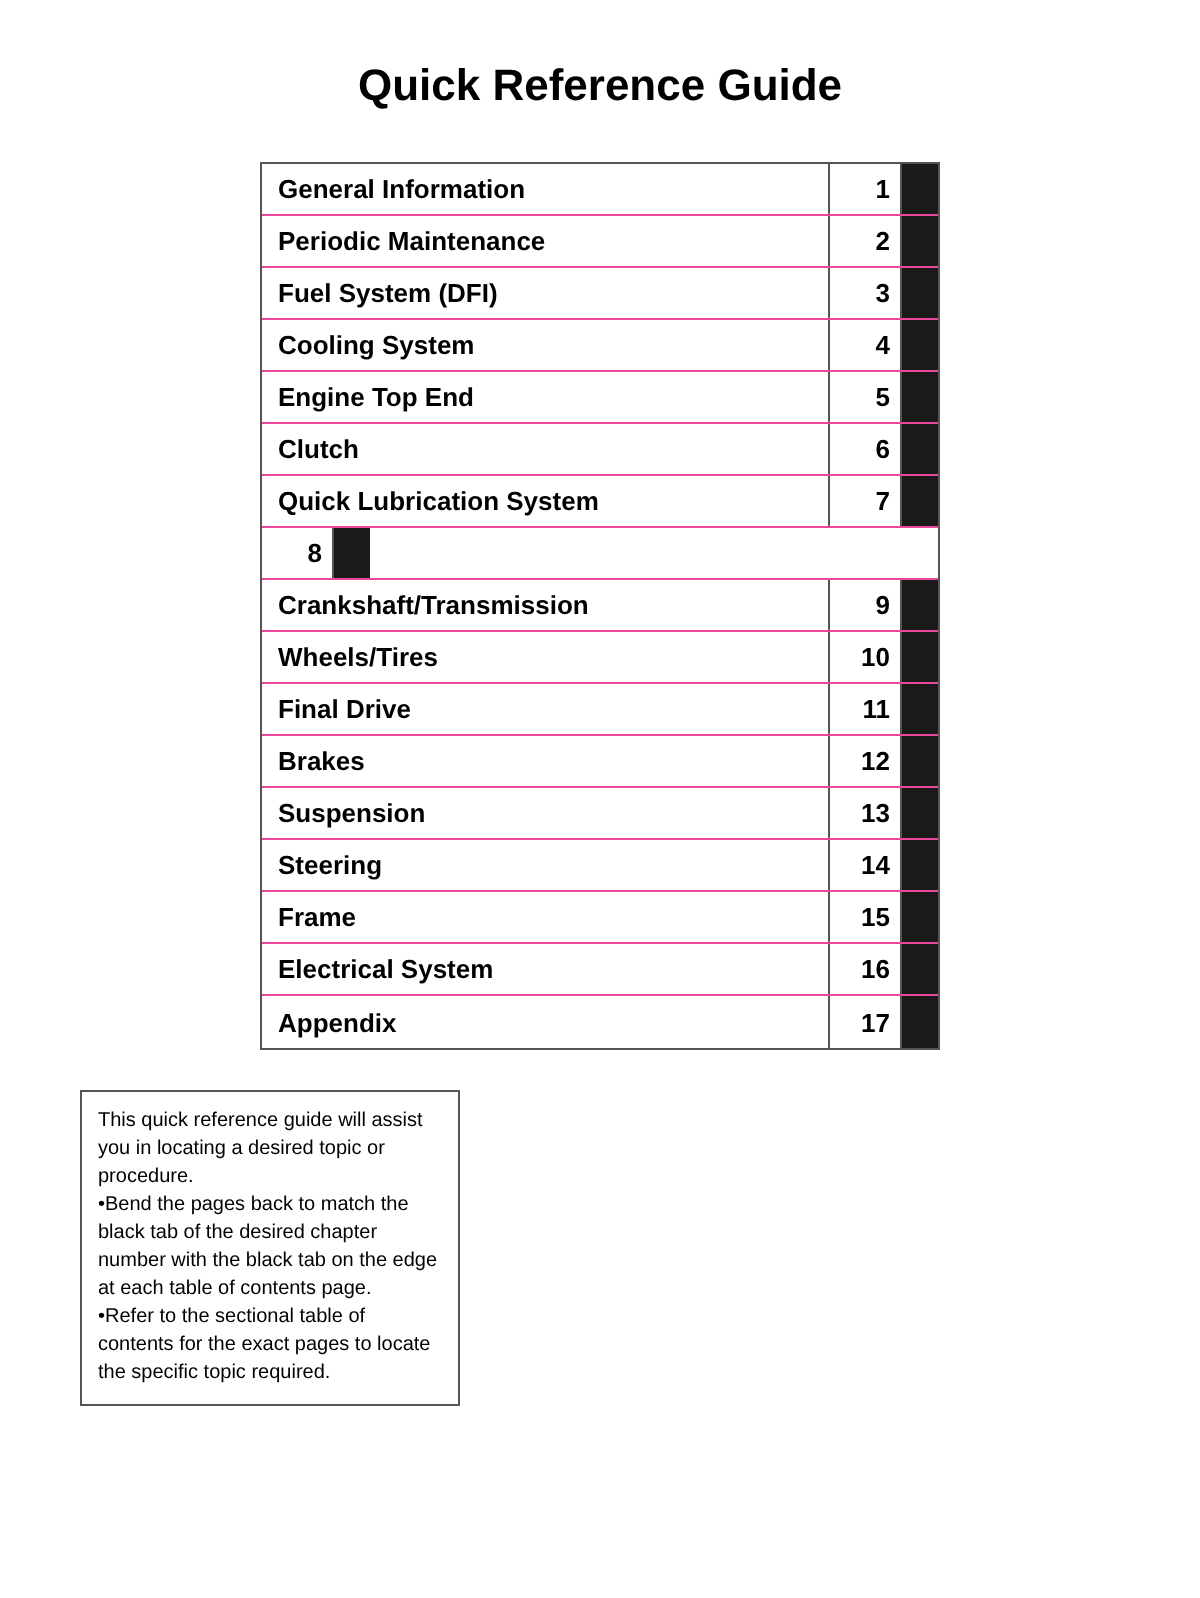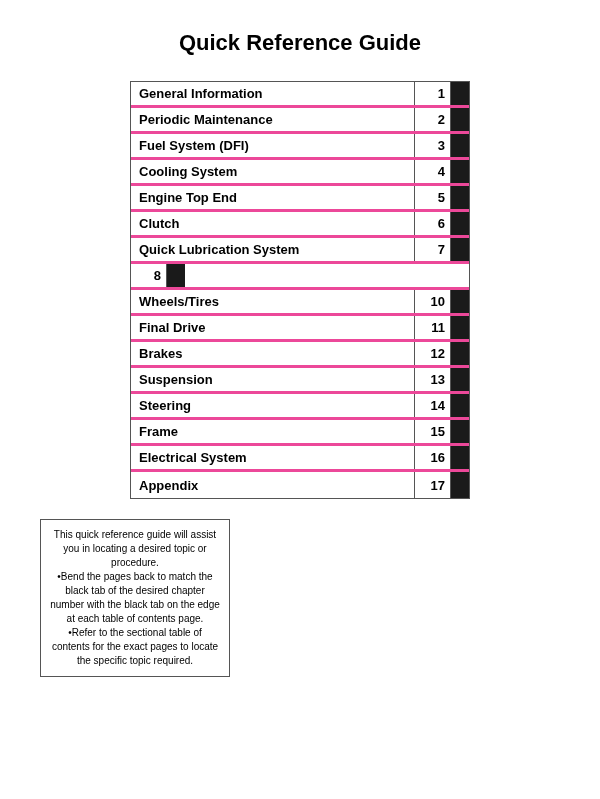--- a/index.html
+++ b/index.html
@@ -28,21 +28,21 @@
     }
 
     .toc-container {
       width: 340px;
       border: 1px solid #555;
     }
 
     .toc-row {
       display: flex;
       align-items: stretch;
-      border-bottom: 3px solid #ec4899;
+      border-bottom: 1px solid #ec4899;
       background: #ffffff;
       min-height: 26px;
     }
 
     .toc-row:last-child {
       border-bottom: none;
     }
 
     .toc-label {
       flex: 1;
@@ -76,21 +76,20 @@
 
     .note-box {
       width: 190px;
       border: 1px solid #555;
       padding: 8px;
       margin-top: 20px;
       align-self: flex-start;
       margin-left: 10px;
       font-size: 10px;
       line-height: 1.4;
-      text-align: center;
     }
 
     .bottom-section {
       width: 100%;
       display: flex;
       justify-content: flex-start;
       padding-left: 10px;
     }
   </style>
 </head>
@@ -132,20 +131,25 @@
     <div class="toc-row">
       <div class="toc-label">Quick Lubrication System</div>
       <div class="toc-number">7</div>
       <div class="toc-tab"></div>
     </div>
     <div class="toc-row">
       <div class="toc-number">8</div>
       <div class="toc-tab"></div>
     </div>
     <div class="toc-row">
+      <div class="toc-label">Crankshaft/Transmission</div>
+      <div class="toc-number">9</div>
+      <div class="toc-tab"></div>
+    </div>
+    <div class="toc-row">
       <div class="toc-label">Wheels/Tires</div>
       <div class="toc-number">10</div>
       <div class="toc-tab"></div>
     </div>
     <div class="toc-row">
       <div class="toc-label">Final Drive</div>
       <div class="toc-number">11</div>
       <div class="toc-tab"></div>
     </div>
     <div class="toc-row">

